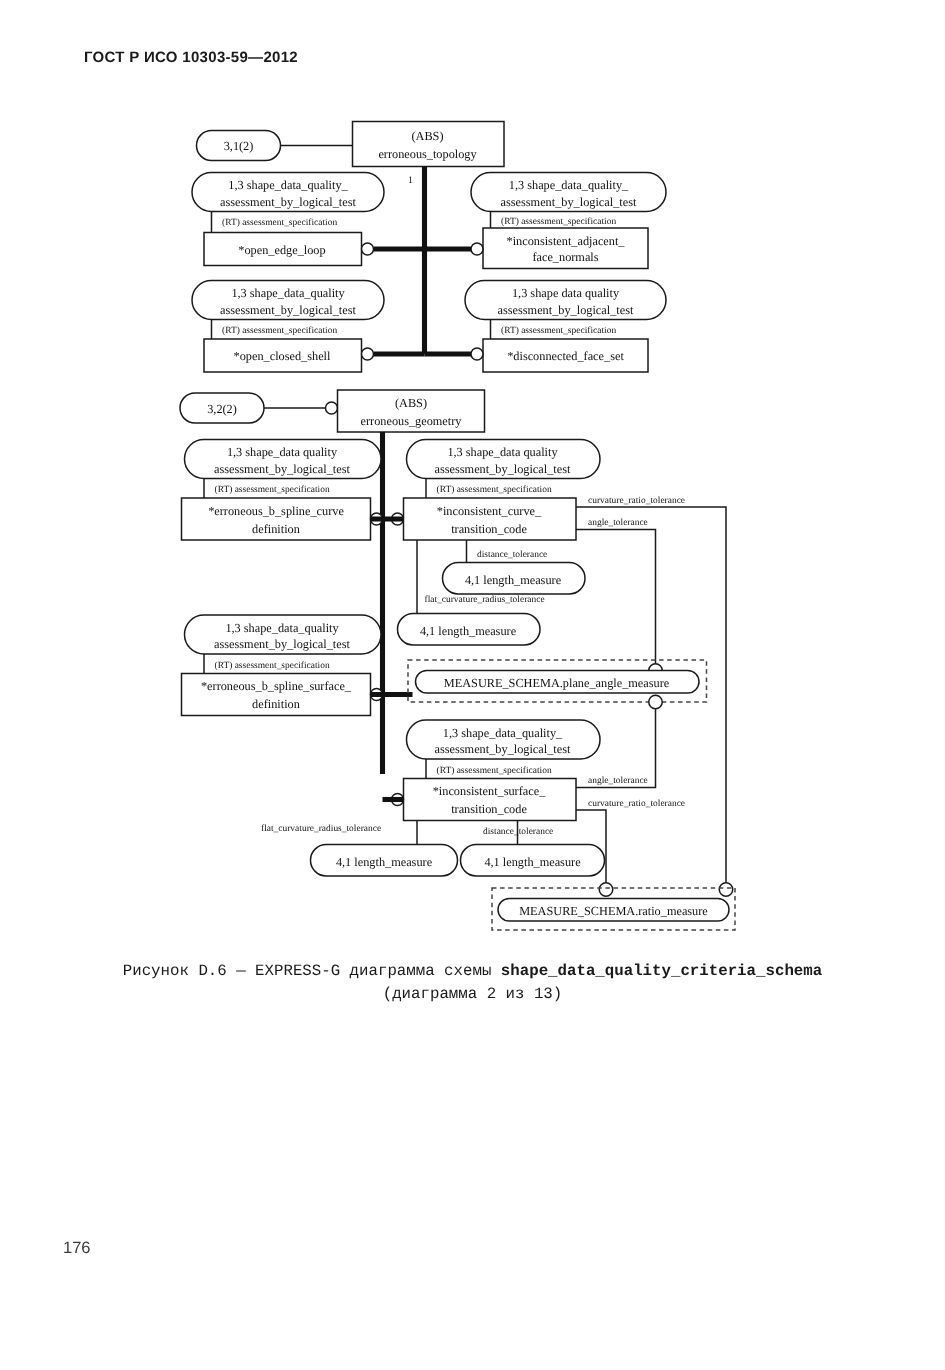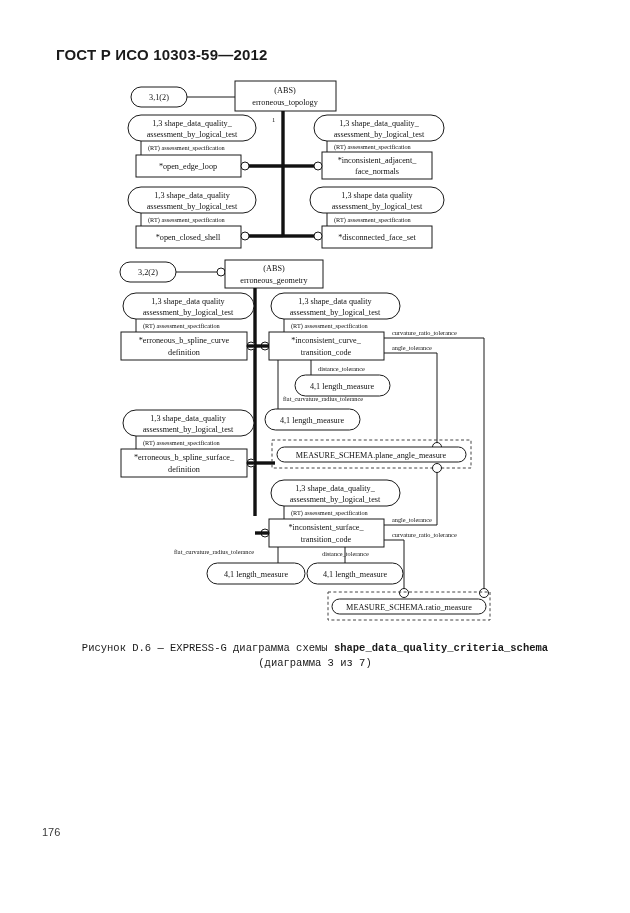--- a/index.html
+++ b/index.html
@@ -1,18 +1,18 @@
 <!DOCTYPE html>
 <html><head>
 <meta charset="utf-8">
 <style>
   html,body{margin:0;padding:0;background:#ffffff;}
   body{width:630px;height:913px;position:relative;font-family:"Liberation Serif",serif;color:#000;}
   .page{position:absolute;left:0;top:0;width:630px;height:913px;overflow:hidden;}
-  .hdr{position:absolute;left:38px;top:46px;font-family:"Liberation Sans",sans-serif;font-weight:bold;font-size:15px;letter-spacing:.2px;color:#1a1a1a;padding-left:18px;}
+  .hdr{position:absolute;left:38px;top:33px;font-family:"Liberation Sans",sans-serif;font-weight:bold;font-size:10px;letter-spacing:.2px;color:#1a1a1a;padding-left:18px;}
   .pgnum{position:absolute;left:42px;top:826px;font-family:"Liberation Sans",sans-serif;font-size:11px;color:#3a3a3a;text-align:right;}
   .cap{position:absolute;left:0;top:641px;width:630px;text-align:center;font-family:Liberation Mono, monospace;font-size:10.5px;color:#1a1a1a;line-height:15px;}
   .cap b{font-weight:bold;}
   svg.dia{position:absolute;left:0;top:0;width:630px;height:913px;}
   svg.dia text{font-family:"Liberation Serif",serif;fill:#111;}
   .nm2{font-size:8.2px;}
   .sm{font-size:6.6px;}
   .sm2{font-size:6.3px;}
   .bx{fill:#fff;stroke:#1a1a1a;stroke-width:1;}
   .ov{fill:#fff;stroke:#1a1a1a;stroke-width:1;}
@@ -188,16 +188,16 @@
     <text class="nm2" x="355" y="577" text-anchor="middle">4,1 length_measure</text>
 
     <rect x="328" y="592" width="162" height="28" class="dash"></rect>
     <rect x="332" y="599" width="154" height="15" rx="7.5" class="ov"></rect>
     <text class="nm2" x="409" y="610" text-anchor="middle">MEASURE_SCHEMA.ratio_measure</text>
 
   </svg>
 
   <div class="cap">
     <span>Рисунок D.6 — EXPRESS-G диаграмма схемы </span><b>shape_data_quality_criteria_schema</b><br>
-    <span>(диаграмма 3 из 7)</span>
+    <span>(диаграмма 2 из 13)</span>
   </div>
 
 </div>
 
 </body></html>

